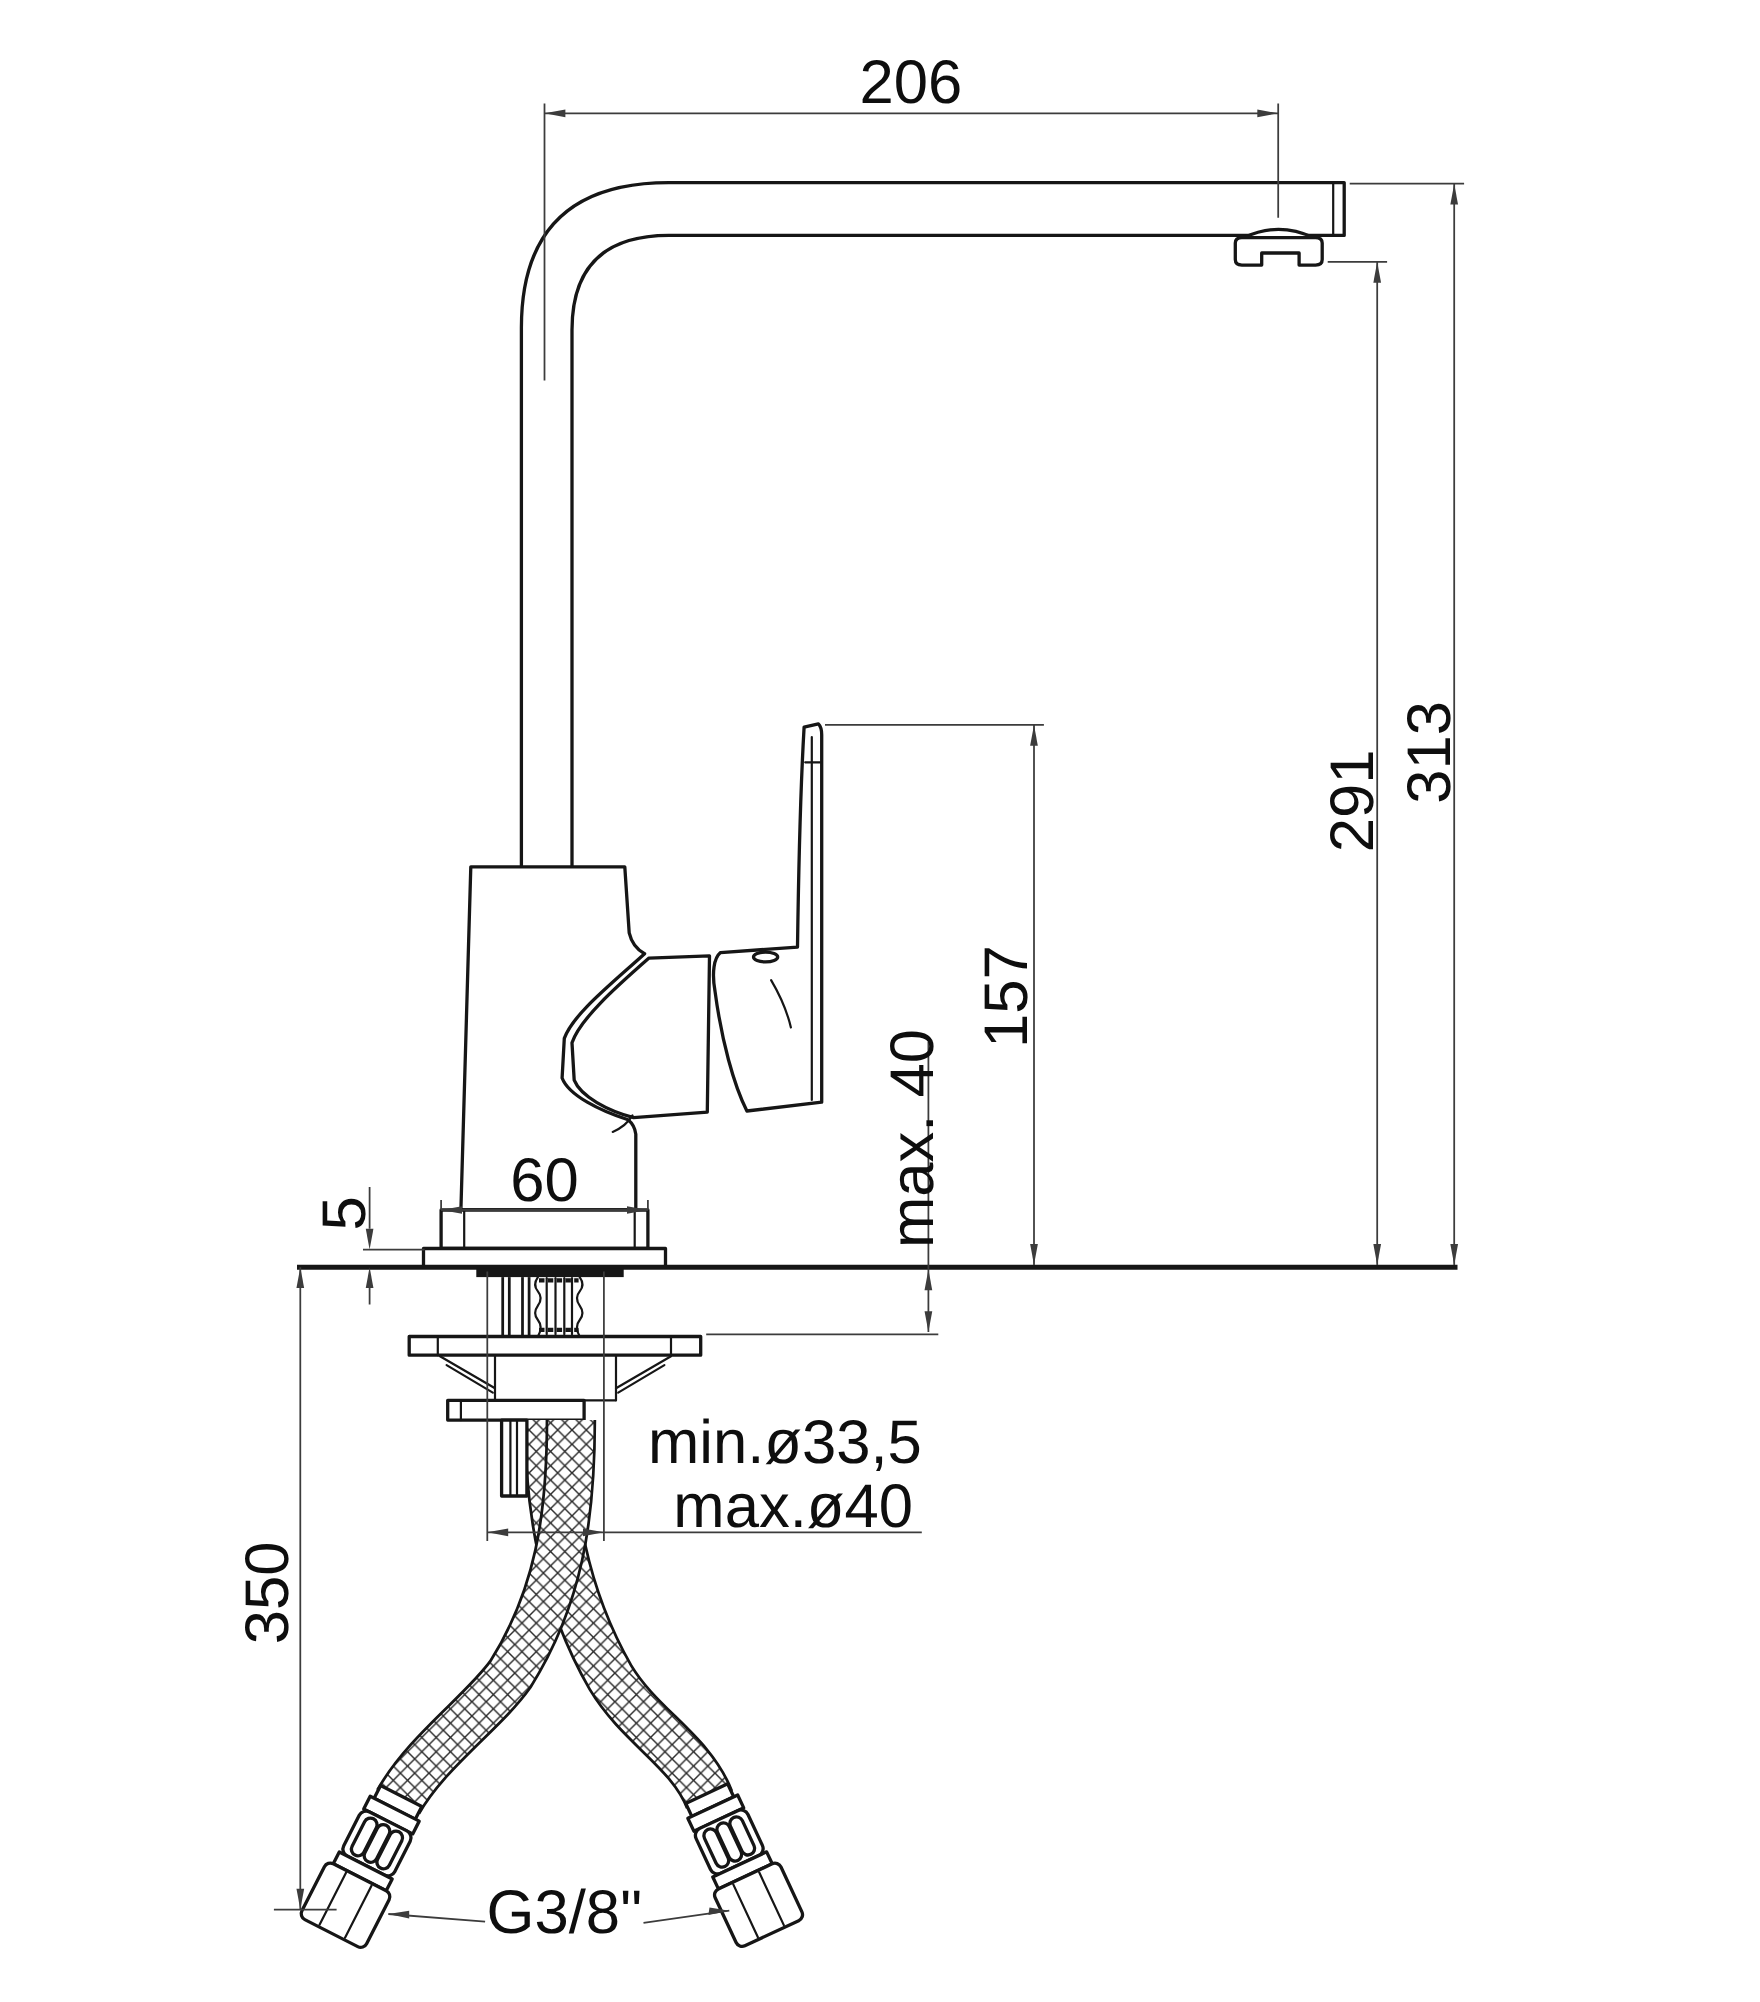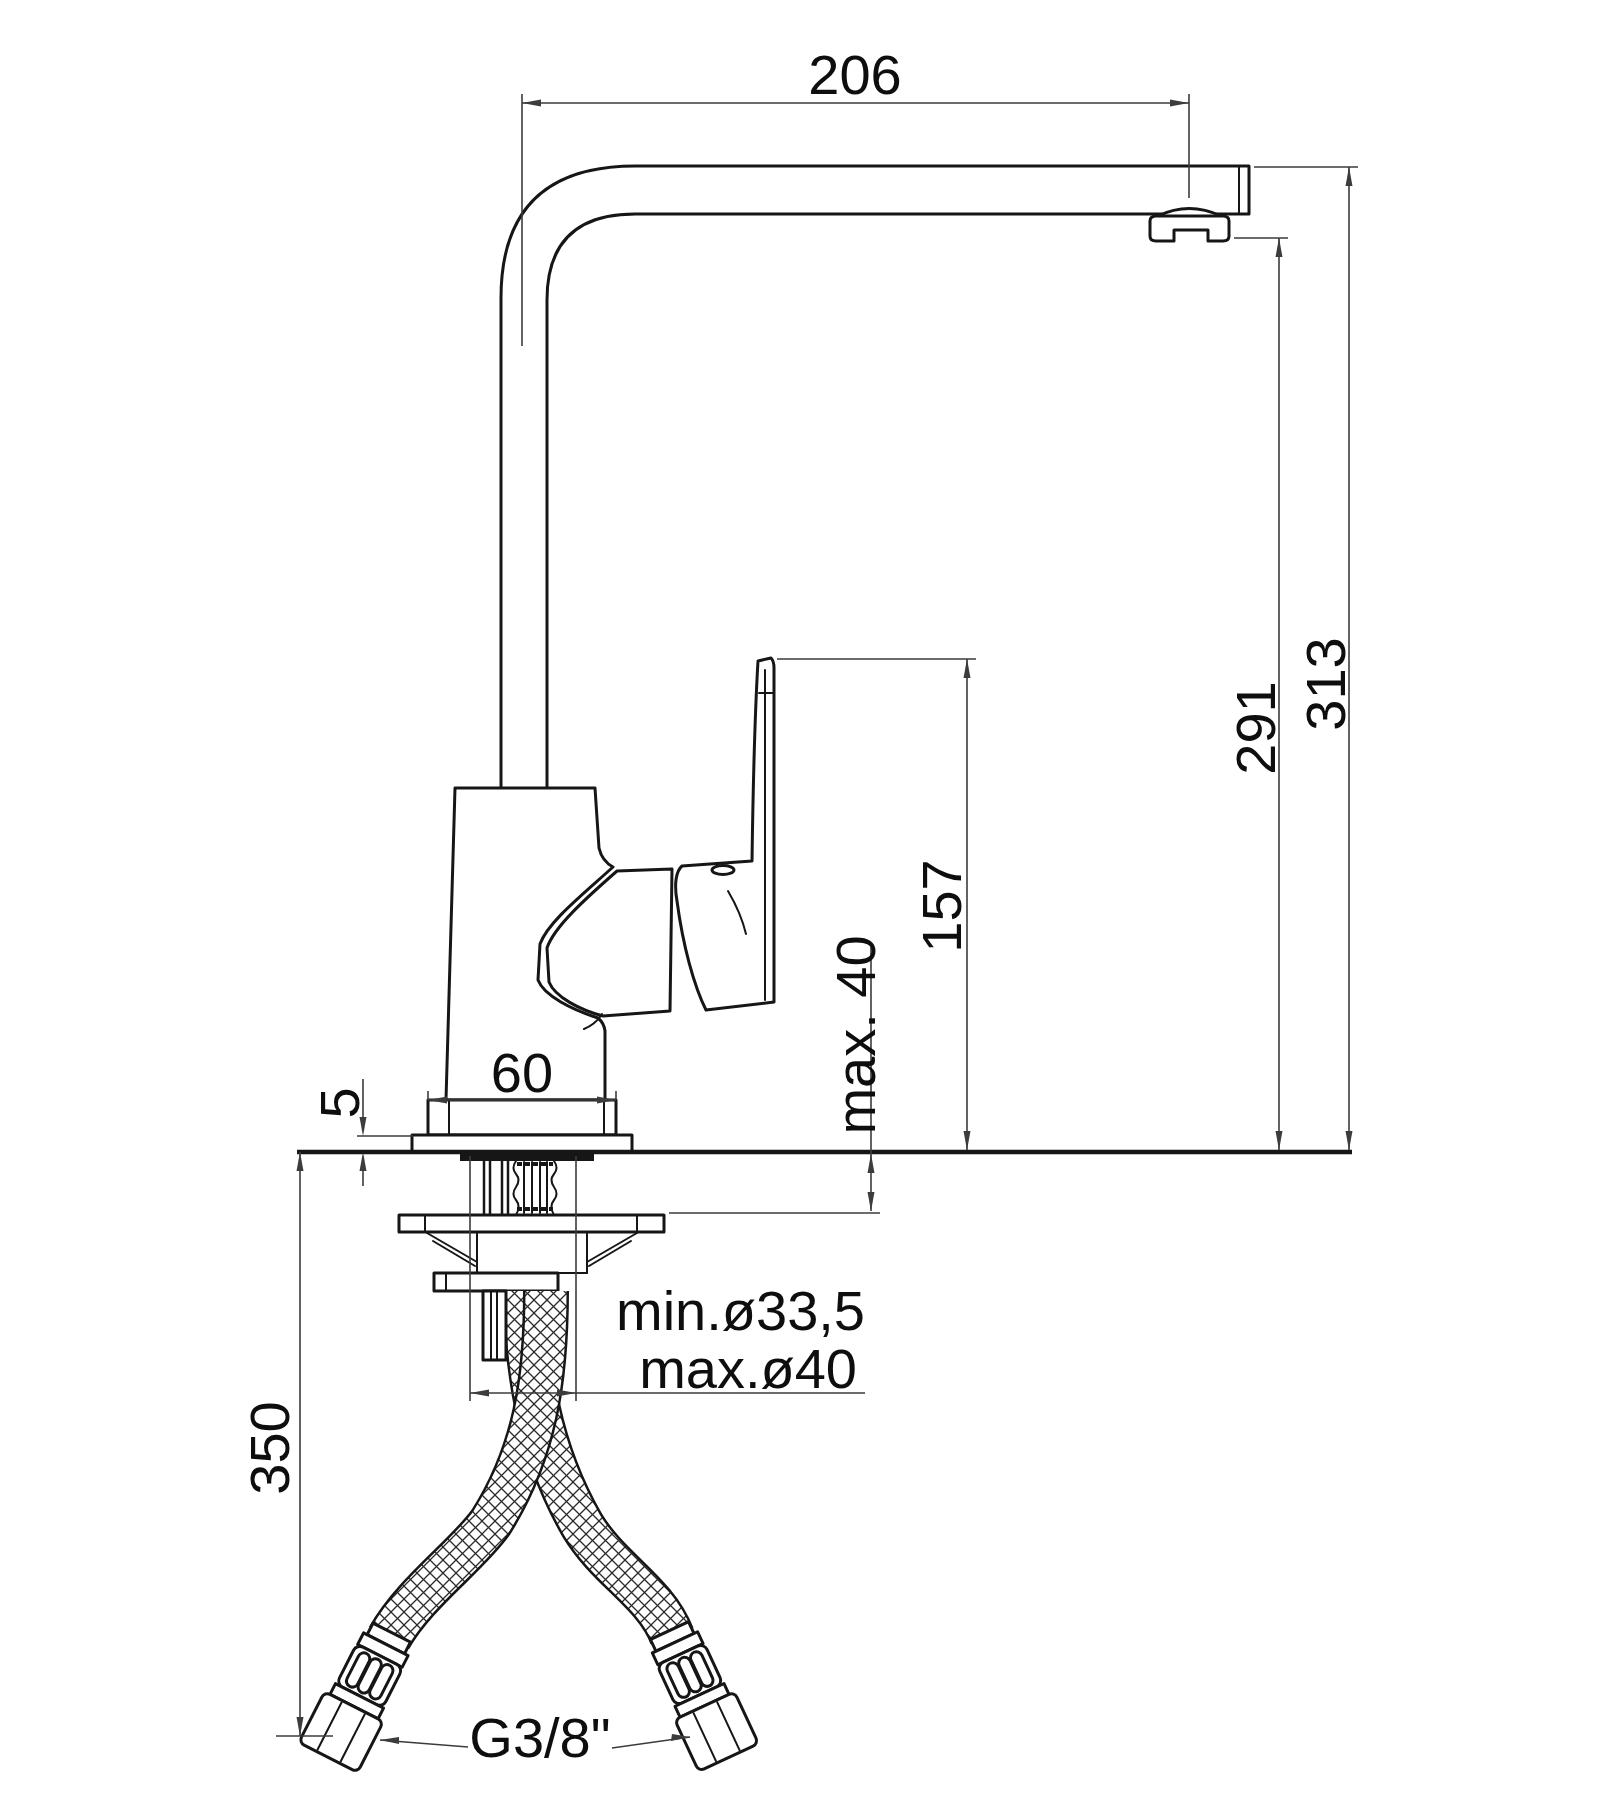--- a/index.html
+++ b/index.html
@@ -1,17 +1,17 @@
 <!DOCTYPE html>
 <html><head>
 <meta charset="utf-8">
 <style>
   html,body{margin:0;padding:0;background:#ffffff;}
   .stage{width:1508px;height:1820px;background:#ffffff;position:relative;overflow:hidden;
-         font-family:"Liberation Sans", sans-serif;padding-left:27px;}
+         font-family:"Liberation Sans", sans-serif;}
   svg{display:block;}
   .part{fill:#ffffff;stroke:#161616;stroke-width:3;stroke-linejoin:round;stroke-linecap:round;}
   .part-thin{fill:none;stroke:#161616;stroke-width:2;stroke-linecap:round;}
   .part-dark{fill:#161616;stroke:none;}
   .dimline{fill:none;stroke:#3c3c3c;stroke-width:1.6;}
   .arrow{fill:#3c3c3c;stroke:none;}
   .dim-text{font:56px "Liberation Sans", sans-serif;fill:#0e0e0e;}
 </style>
 </head>
 <body>

